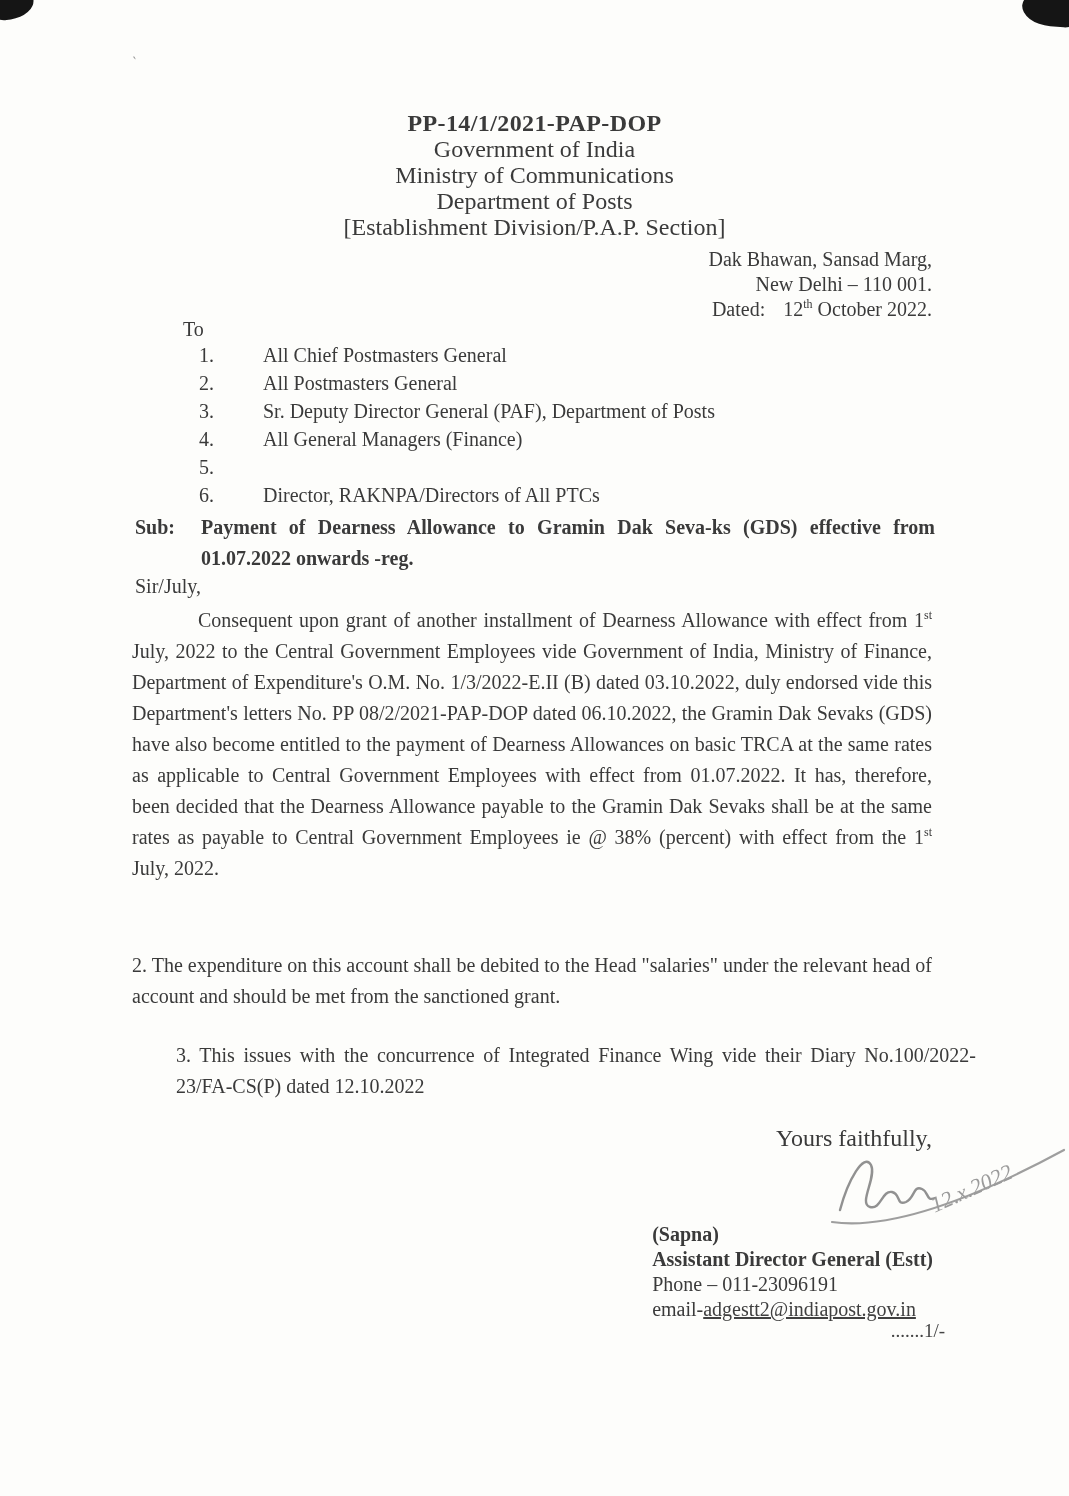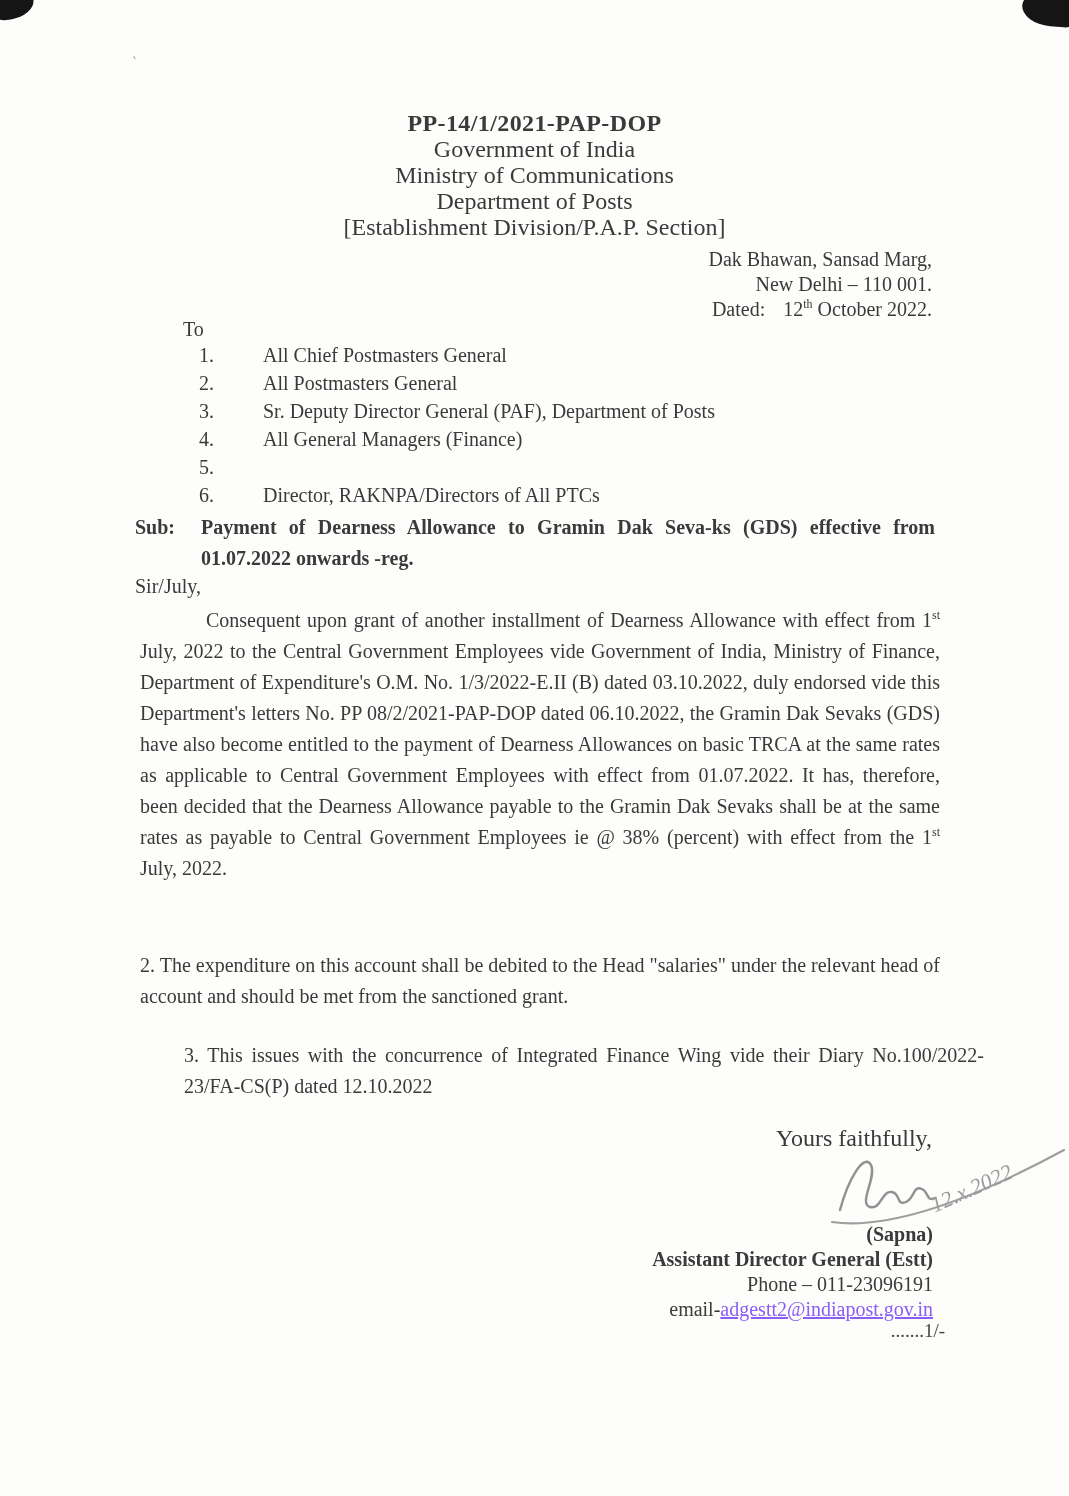--- a/index.html
+++ b/index.html
@@ -36,31 +36,31 @@
   .recipient-row { display: flex; }
   .recipient-num { width: 64px; flex: 0 0 64px; }
 
   
   .subject-block { position: absolute; left: 135px; top: 512px; width: 800px; display: flex; font-size: 20px; line-height: 31px; font-weight: bold; }
   .subject-label { width: 66px; flex: 0 0 66px; }
   .subject-text { text-align: justify; }
 
   
   .salutation { position: absolute; left: 135px; top: 575px; font-size: 20px; }
-  .para { position: absolute; left: 140px; width: 800px; font-size: 20px; line-height: 31px; text-align: justify; }
+  .para { position: absolute; left: 132px; width: 800px; font-size: 20px; line-height: 31px; text-align: justify; }
   .para-1 { top: 605px; text-indent: 66px; }
   .para-2 { top: 950px; }
   .para-3 { top: 1040px; margin-left: 44px; }
 
   
   .closing { position: absolute; right: 137px; top: 1125px; font-size: 24px; }
   .signature-svg { position: absolute; left: 818px; top: 1136px; width: 250px; height: 100px; }
-  .sign-block { position: absolute; right: 136px; top: 1222px; text-align: right; font-size: 20px; line-height: 25px; }
+  .sign-block { position: absolute; right: 136px; top: 1222px; font-size: 20px; line-height: 25px; }
   .sign-name, .sign-designation { font-weight: bold; }
-  .email-line .email-link { text-decoration: underline; color: #8b5cf6; }
+  .email-line .email-link { text-decoration: underline; color: #404040; }
 
   .page-footer { position: absolute; right: 124px; top: 1320px; font-size: 19px; color: #444; }
 </style>
 </head>
 <body>
 
 <div class="page">
 
   <div class="artifact tl"></div>
   <div class="artifact tr"></div>

